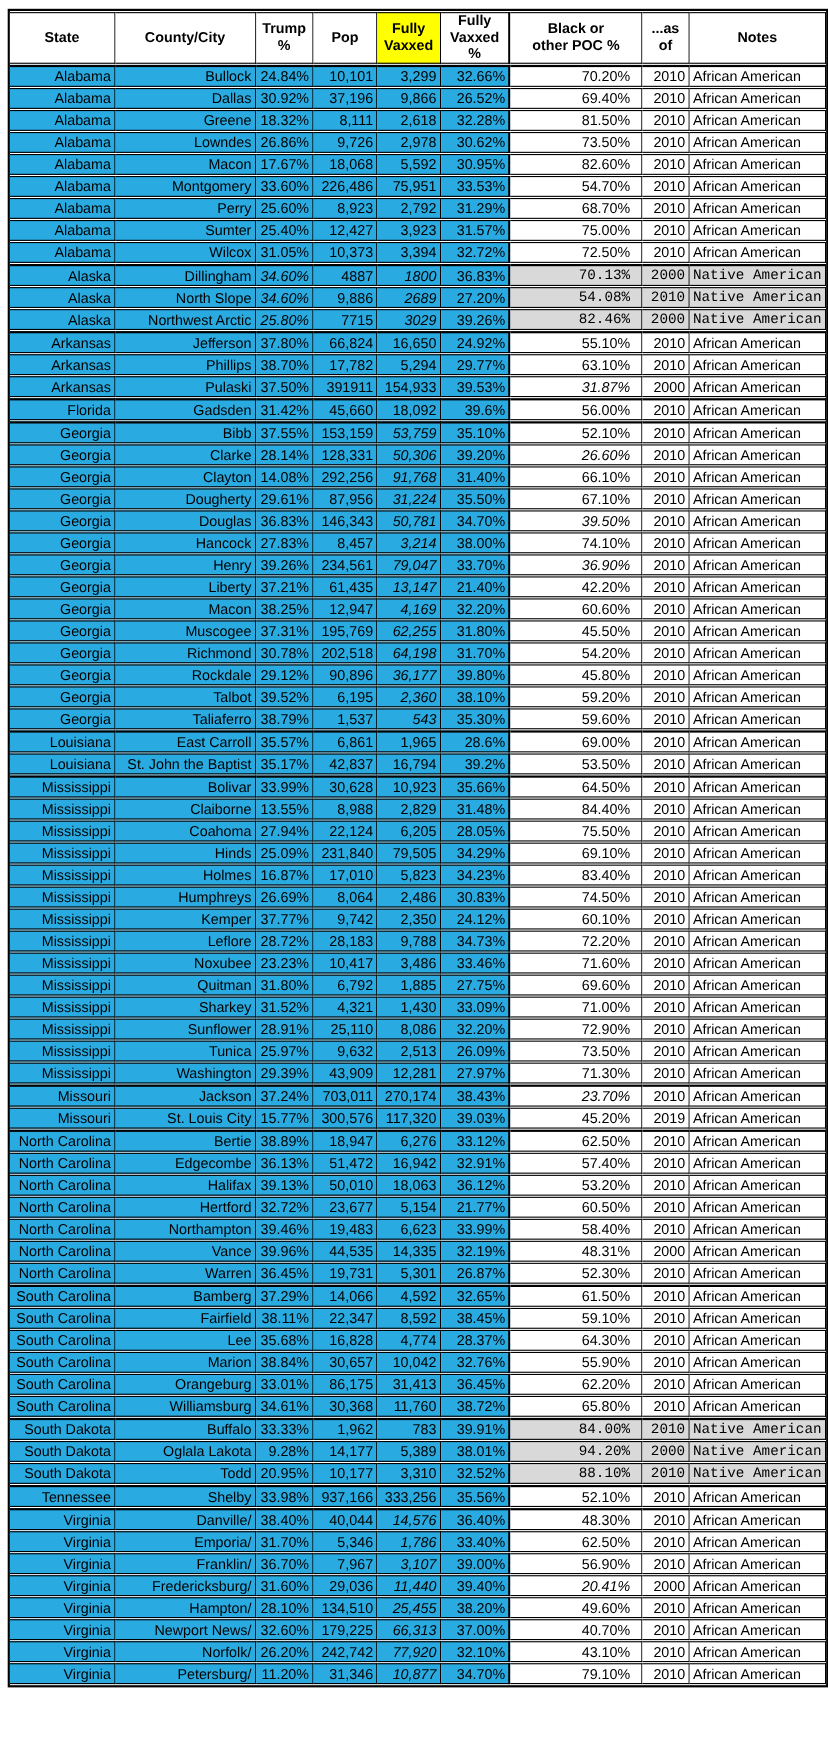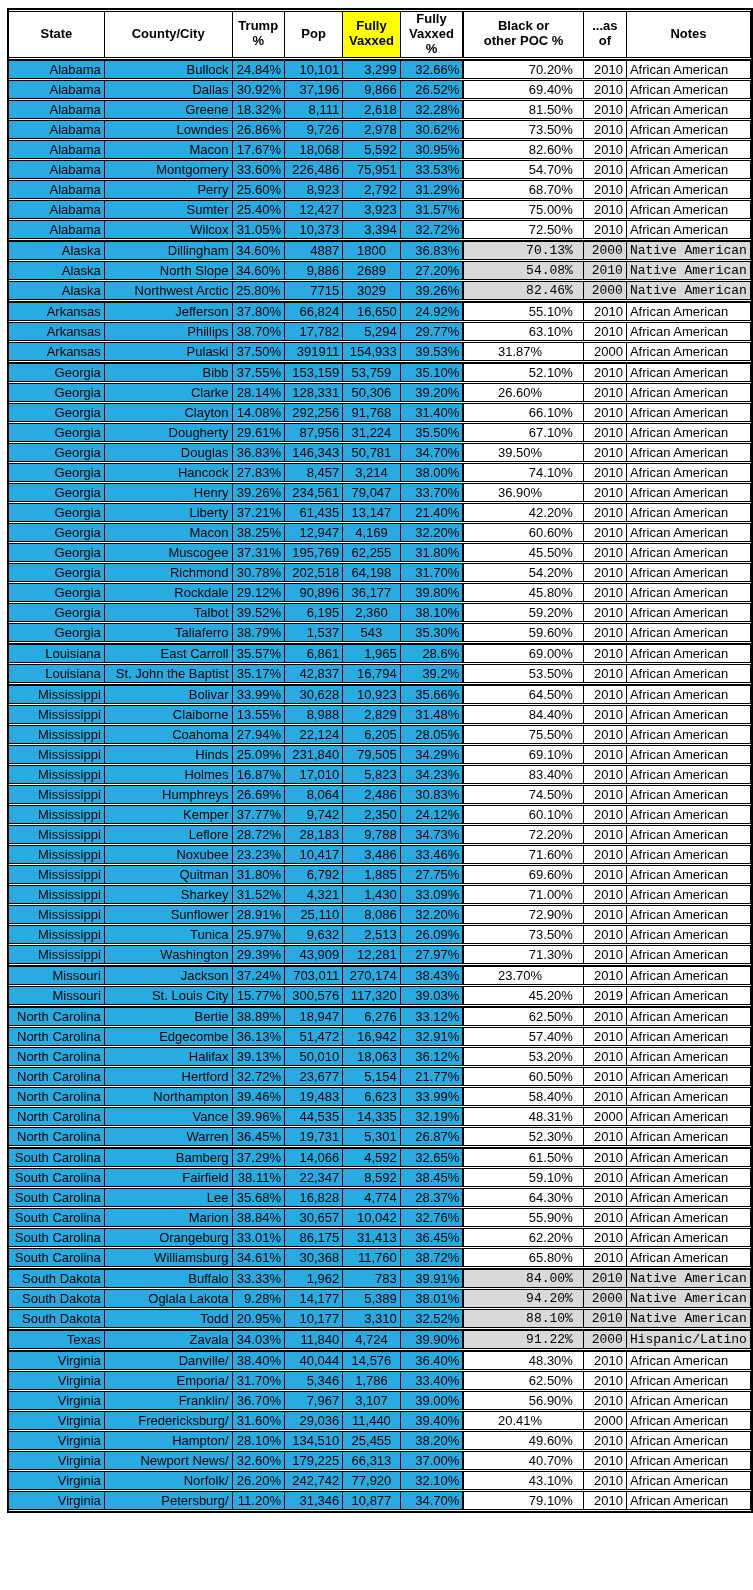--- a/index.html
+++ b/index.html
@@ -18,21 +18,21 @@
   
   tbody td:nth-child(7){padding-right:10px;}
   
   tbody td:nth-child(9){text-align:left;}
   
   tr.gs td{border-top-width:2px;}
   
   th.hl{background:var(--yellow);}
   
   td.gray{background:var(--gray) !important;font-family:Liberation Mono, monospace;}
-  .it{text-align:center;}
+  .it{font-style:italic;}
 </style>
 </head>
 <body>
 
 <div class="wrap">
   <table>
     <colgroup>
       <col style="width:97px">
         <col style="width:131px">
         <col style="width:53px">
@@ -220,20 +220,31 @@
           <td>Pulaski</td>
           <td>37.50%</td>
           <td>391911</td>
           <td>154,933</td>
           <td>39.53%</td>
           <td class="it">31.87%</td>
           <td>2000</td>
           <td>African American</td>
         </tr>
         <tr class="gs">
+          <td>Florida</td>
+          <td>Gadsden</td>
+          <td>31.42%</td>
+          <td>45,660</td>
+          <td>18,092</td>
+          <td>39.6%</td>
+          <td>56.00%</td>
+          <td>2010</td>
+          <td>African American</td>
+        </tr>
+        <tr class="gs">
           <td>Georgia</td>
           <td>Bibb</td>
           <td>37.55%</td>
           <td>153,159</td>
           <td class="it">53,759</td>
           <td>35.10%</td>
           <td>52.10%</td>
           <td>2010</td>
           <td>African American</td>
         </tr>
@@ -748,29 +759,29 @@
           <td>Todd</td>
           <td>20.95%</td>
           <td>10,177</td>
           <td>3,310</td>
           <td>32.52%</td>
           <td class="gray">88.10%</td>
           <td class="gray">2010</td>
           <td class="gray">Native American</td>
         </tr>
         <tr class="gs">
-          <td>Texas</td>
-          <td>Zavala</td>
-          <td>34.03%</td>
-          <td>11,840</td>
-          <td class="it">4,724</td>
-          <td>39.90%</td>
-          <td class="gray">91.22%</td>
-          <td class="gray">2000</td>
-          <td class="gray">Hispanic/Latino</td>
+          <td>Tennessee</td>
+          <td>Shelby</td>
+          <td>33.98%</td>
+          <td>937,166</td>
+          <td>333,256</td>
+          <td>35.56%</td>
+          <td>52.10%</td>
+          <td>2010</td>
+          <td>African American</td>
         </tr>
         <tr class="gs">
           <td>Virginia</td>
           <td>Danville/</td>
           <td>38.40%</td>
           <td>40,044</td>
           <td class="it">14,576</td>
           <td>36.40%</td>
           <td>48.30%</td>
           <td>2010</td>

